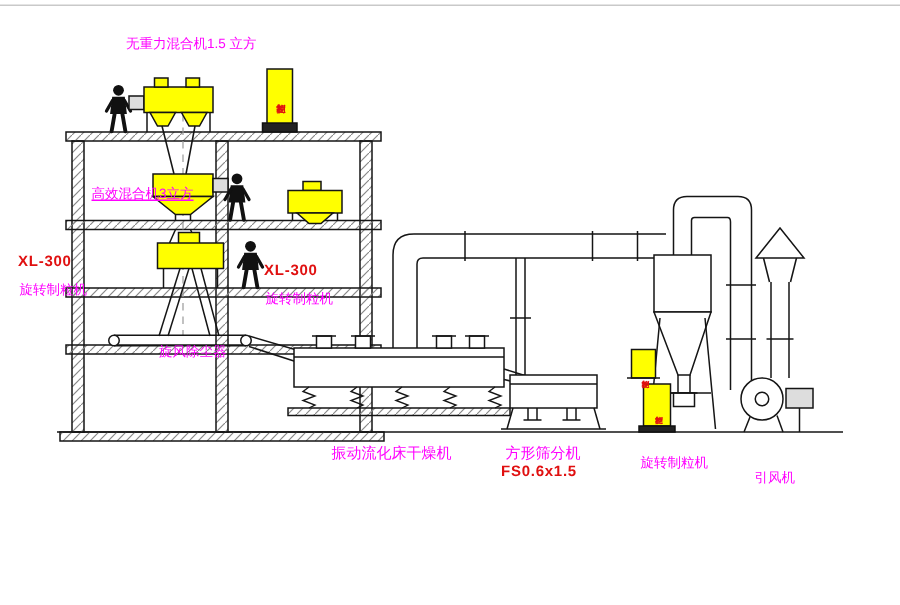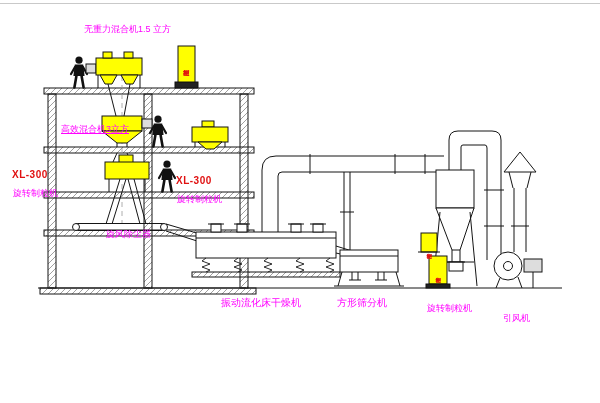--- a/index.html
+++ b/index.html
@@ -257,20 +257,21 @@
   <div class="lbl m" style="left:13px;top:175px;">旋转制粒机</div>
 
   <div class="lbl r" style="left:176px;top:162px;">XL-300</div>
   <div class="lbl m" style="left:177px;top:181px;">旋转制粒机</div>
 
   <div class="lbl m" style="left:106px;top:216px;">旋风除尘器</div>
 
   <div class="lbl m10" style="left:221px;top:284px;">振动流化床干燥机</div>
 
   <div class="lbl m10" style="left:337px;top:284px;text-align:center;">方形筛分机</div>
+  <div class="lbl r" style="left:334px;top:296px;">FS0.6x1.5</div>
 
   <div class="lbl m" style="left:427px;top:290px;">旋转制粒机</div>
   <div class="lbl m" style="left:503px;top:300px;">引风机</div>
 
   <div class="lbl vtext" style="left:183px;top:50px;height:30px;">控制柜</div>
   <div class="lbl vtext" style="left:426px;top:235px;height:16px;font-size:5px;">控制柜</div>
   <div class="lbl vtext" style="left:435px;top:259px;height:24px;font-size:5px;">控制柜</div>
 </div>
 
 </body></html>

